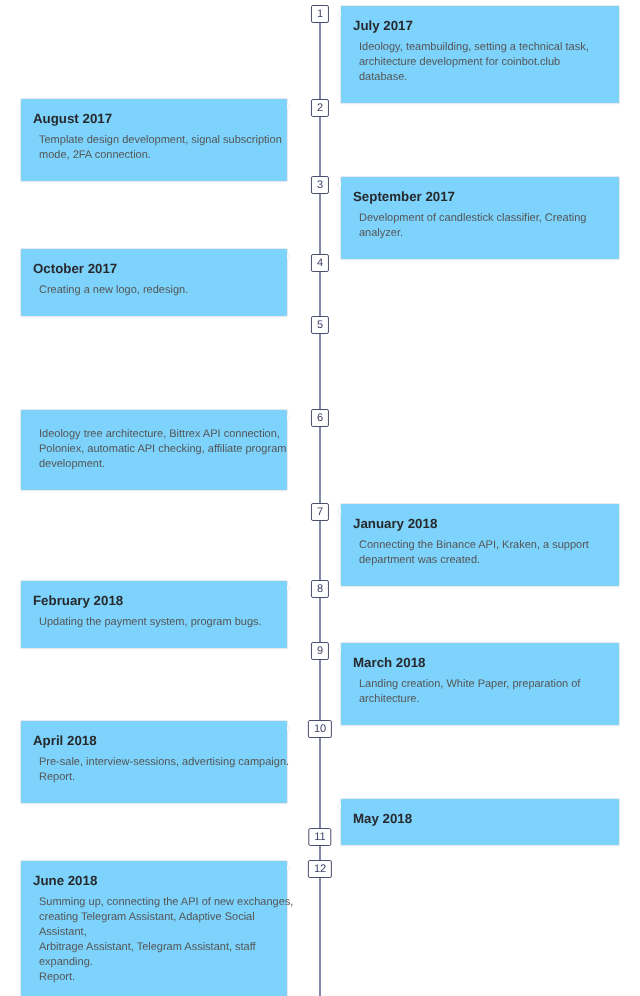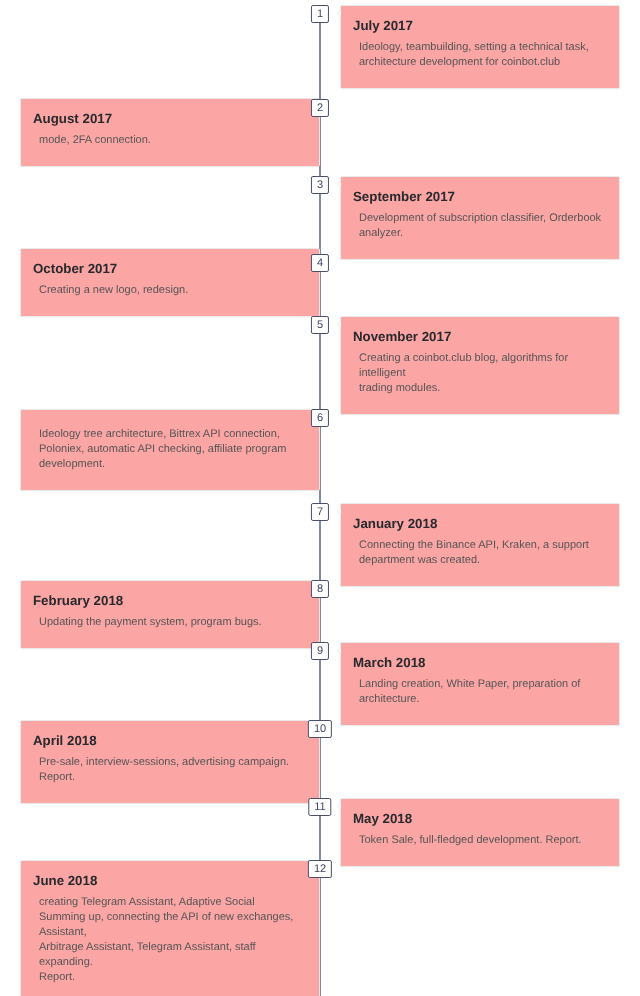--- a/index.html
+++ b/index.html
@@ -7,25 +7,25 @@
   body{width:640px;height:996px;overflow:hidden;background:#ffffff;
        font-family:"Liberation Sans",sans-serif;
        -webkit-font-smoothing:antialiased;
        text-rendering:geometricPrecision;}
   #timeline{position:relative;width:640px;height:996px;overflow:hidden;}
   .axis{position:absolute;left:319.3px;top:13px;width:1.4px;height:983px;background:#8289a6;}
   .badge{position:absolute;left:320px;transform:translateX(-50%);box-sizing:border-box;
          min-width:18px;height:18px;border:1.4px solid #4a4f6e;border-radius:2px;
          background:#ffffff;color:#3b3f63;font-size:11px;line-height:17.4px;text-align:center;
          padding:0 5px;z-index:3;}
-  .card{position:absolute;box-sizing:border-box;border:1px solid #e9e9e9;border-radius:2px;background:#fca5a5;
+  .card{position:absolute;box-sizing:border-box;border:1px solid #e9e9e9;border-radius:2px;background:#7dd3fc;
         box-shadow:0 1px 2px rgba(0,0,0,0.025);
         padding:11px 12px 12.5px 12px;z-index:1;}
   .card.right{left:340px;width:280px;}
-  .card.left{left:20px;width:300px;}
+  .card.left{left:20px;width:268px;}
   .card-title{font-size:13.3px;font-weight:bold;color:#27292d;margin:0 0 5px 0;line-height:17px;}
   .card-body{font-size:11px;color:#555555;line-height:14.9px;margin:6px;}
   .bline{display:block;white-space:nowrap;}
   .notch{position:absolute;width:4px;height:7px;line-height:0;}
   .card.right .notch{left:-3.6px;top:4px;}
   .card.left .notch{right:-3.6px;top:4px;}
   .card.left .notch svg{transform:scaleX(-1);}
 </style>
 </head>
 <body>
@@ -33,65 +33,56 @@
 <div id="timeline">
   <div class="axis"></div>
   <div class="card right" style="top:5px">
     <span class="notch"><svg width="4" height="7" viewBox="0 0 4 7">
           <path d="M4 0.5 L0.6 3.5 L4 6.5" fill="#ffffff" stroke="#e9e9e9" stroke-width="1"></path>
         </svg></span>
     <div class="card-title">July 2017</div>
     <div class="card-body">
         <span class="bline">Ideology, teambuilding, setting a technical task,</span>
         <span class="bline">architecture development for coinbot.club</span>
+        <span class="bline">database.</span>
       </div>
   </div>
   <div class="badge" style="top:5px">1</div>
   <div class="card left" style="top:98px">
     <span class="notch"><svg width="4" height="7" viewBox="0 0 4 7">
           <path d="M4 0.5 L0.6 3.5 L4 6.5" fill="#ffffff" stroke="#e9e9e9" stroke-width="1"></path>
         </svg></span>
     <div class="card-title">August 2017</div>
     <div class="card-body">
+        <span class="bline">Template design development, signal subscription</span>
         <span class="bline">mode, 2FA connection.</span>
       </div>
   </div>
   <div class="badge" style="top:99px">2</div>
   <div class="card right" style="top:176px">
     <span class="notch"><svg width="4" height="7" viewBox="0 0 4 7">
           <path d="M4 0.5 L0.6 3.5 L4 6.5" fill="#ffffff" stroke="#e9e9e9" stroke-width="1"></path>
         </svg></span>
     <div class="card-title">September 2017</div>
     <div class="card-body">
-        <span class="bline">Development of subscription classifier, Orderbook</span>
+        <span class="bline">Development of candlestick classifier, Creating</span>
         <span class="bline">analyzer.</span>
       </div>
   </div>
   <div class="badge" style="top:176px">3</div>
   <div class="card left" style="top:248px">
     <span class="notch"><svg width="4" height="7" viewBox="0 0 4 7">
           <path d="M4 0.5 L0.6 3.5 L4 6.5" fill="#ffffff" stroke="#e9e9e9" stroke-width="1"></path>
         </svg></span>
     <div class="card-title">October 2017</div>
     <div class="card-body">
         <span class="bline">Creating a new logo, redesign.</span>
       </div>
   </div>
   <div class="badge" style="top:254px">4</div>
-  <div class="card right" style="top:316px">
-    <span class="notch"><svg width="4" height="7" viewBox="0 0 4 7">
-          <path d="M4 0.5 L0.6 3.5 L4 6.5" fill="#ffffff" stroke="#e9e9e9" stroke-width="1"></path>
-        </svg></span>
-    <div class="card-title">November 2017</div>
-    <div class="card-body">
-        <span class="bline">Creating a coinbot.club blog, algorithms for</span>
-        <span class="bline">intelligent</span>
-        <span class="bline">trading modules.</span>
-      </div>
-  </div>
   <div class="badge" style="top:316px">5</div>
   <div class="card left" style="top:409px">
     <span class="notch"><svg width="4" height="7" viewBox="0 0 4 7">
           <path d="M4 0.5 L0.6 3.5 L4 6.5" fill="#ffffff" stroke="#e9e9e9" stroke-width="1"></path>
         </svg></span>
     <div class="card-body">
         <span class="bline">Ideology tree architecture, Bittrex API connection,</span>
         <span class="bline">Poloniex, automatic API checking, affiliate program</span>
         <span class="bline">development.</span>
       </div>
@@ -138,33 +129,30 @@
         <span class="bline">Pre-sale, interview-sessions, advertising campaign.</span>
         <span class="bline">Report.</span>
       </div>
   </div>
   <div class="badge" style="top:720px">10</div>
   <div class="card right" style="top:798px">
     <span class="notch"><svg width="4" height="7" viewBox="0 0 4 7">
           <path d="M4 0.5 L0.6 3.5 L4 6.5" fill="#ffffff" stroke="#e9e9e9" stroke-width="1"></path>
         </svg></span>
     <div class="card-title">May 2018</div>
-    <div class="card-body">
-        <span class="bline">Token Sale, full-fledged development. Report.</span>
-      </div>
   </div>
-  <div class="badge" style="top:798px">11</div>
+  <div class="badge" style="top:828px">11</div>
   <div class="card left" style="top:860px">
     <span class="notch"><svg width="4" height="7" viewBox="0 0 4 7">
           <path d="M4 0.5 L0.6 3.5 L4 6.5" fill="#ffffff" stroke="#e9e9e9" stroke-width="1"></path>
         </svg></span>
     <div class="card-title">June 2018</div>
     <div class="card-body">
+        <span class="bline">Summing up, connecting the API of new exchanges,</span>
         <span class="bline">creating Telegram Assistant, Adaptive Social</span>
-        <span class="bline">Summing up, connecting the API of new exchanges,</span>
         <span class="bline">Assistant,</span>
         <span class="bline">Arbitrage Assistant, Telegram Assistant, staff</span>
         <span class="bline">expanding.</span>
         <span class="bline">Report.</span>
       </div>
   </div>
   <div class="badge" style="top:860px">12</div>
 </div>
 
 </body></html>

